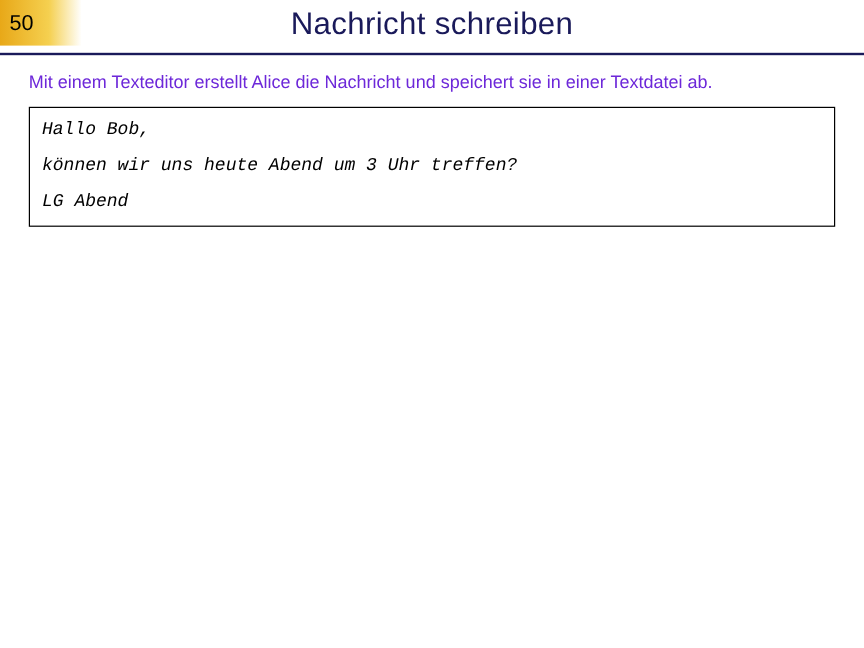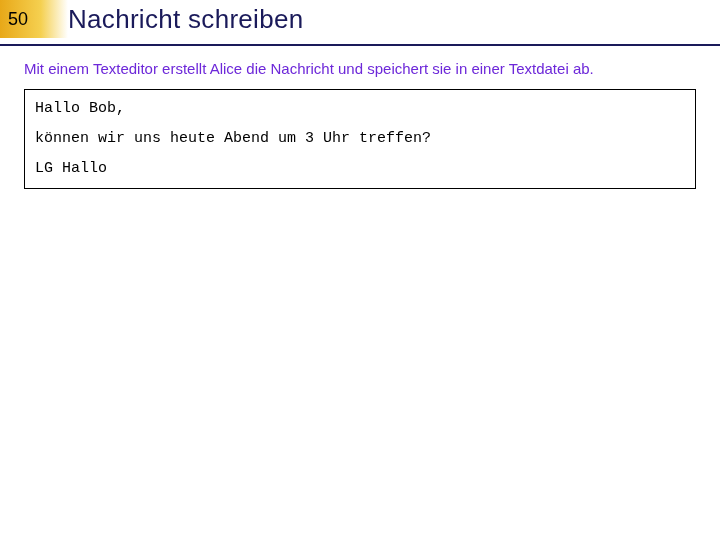--- a/index.html
+++ b/index.html
@@ -22,21 +22,21 @@
     align-items: center;
     padding-left: 8px;
     font-size: 18px;
     color: #000;
     font-family: Arial, sans-serif;
   }
   .title-area {
     flex: 1;
     display: flex;
     align-items: center;
-    justify-content: flex-start;
+    justify-content: center;
     padding-right: 68px;
   }
   .title-text {
     font-size: 26px;
     color: #1a1a5a;
     font-family: Arial, sans-serif;
     font-weight: normal;
     letter-spacing: 0.3px;
   }
   .separator {
@@ -56,20 +56,21 @@
     border: 1px solid #000;
     margin-top: 12px;
     padding: 10px 10px 8px 10px;
   }
   .msg-line {
     font-family: "Courier New", monospace;
     font-size: 15px;
     color: #000;
     line-height: 1.2;
     margin-bottom: 12px;
+    font-style: italic;
   }
   .msg-line:last-child { margin-bottom: 2px; }
 </style>
 </head>
 <body>
 
 <div class="header-row">
   <div class="slide-number-box">
     <span>50</span>
   </div>
@@ -79,15 +80,15 @@
 </div>
 
 <div class="separator"></div>
 
 <div class="content">
   <p class="intro-text">Mit einem Texteditor erstellt Alice die Nachricht und speichert sie in einer Textdatei ab.</p>
 
   <div class="message-box">
     <div class="msg-line">Hallo Bob,</div>
     <div class="msg-line">können wir uns heute Abend um 3 Uhr treffen?</div>
-    <div class="msg-line">LG Hallo</div>
+    <div class="msg-line">LG Abend</div>
   </div>
 </div>
 
 </body></html>

